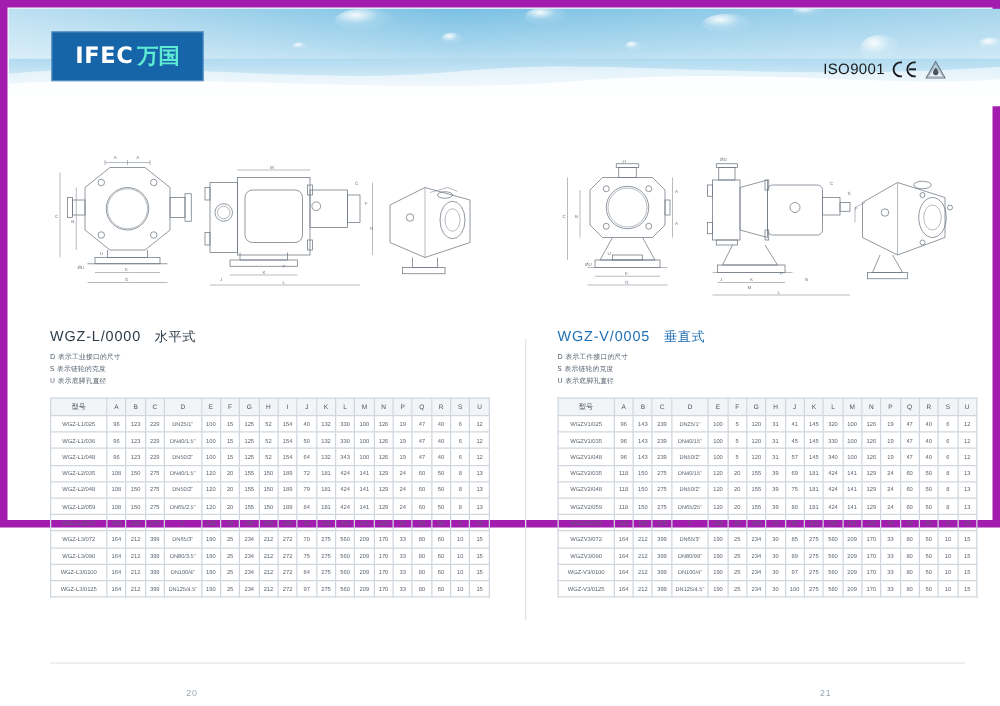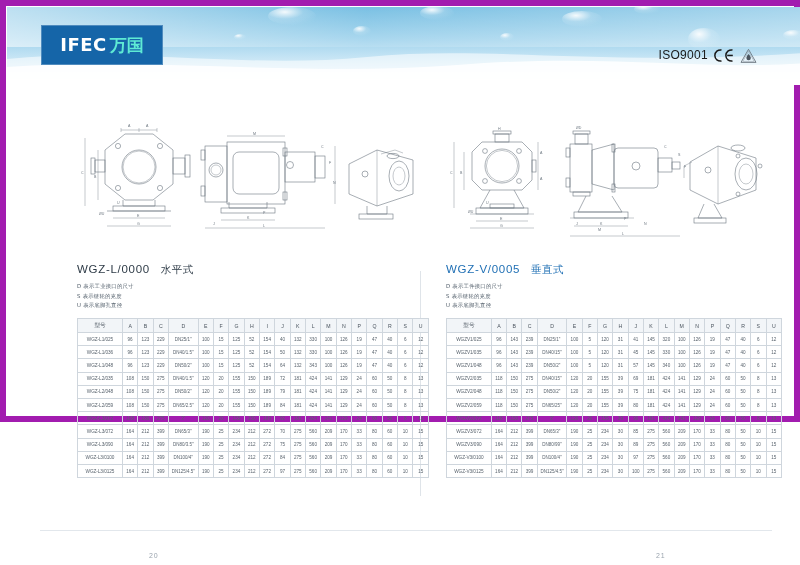--- a/index.html
+++ b/index.html
@@ -86,21 +86,21 @@
     letter-spacing: 0.3px;
   }
   .ce-mark { display: block; }
   .tri-mark { display: block; }
 
   
   .col {
     position: absolute;
     top: 112px;
   }
-  .col-left  { left: 34px;  width: 352px; margin-left: 37px; }
+  .col-left  { left: 34px;  width: 352px; }
   .col-right { left: 440px; width: 336px; }
 
   .divider {
     position: absolute;
     left: 414px;
     top: 265px;
     width: 1px;
     height: 225px;
     background: #dfe4e9;
   }

